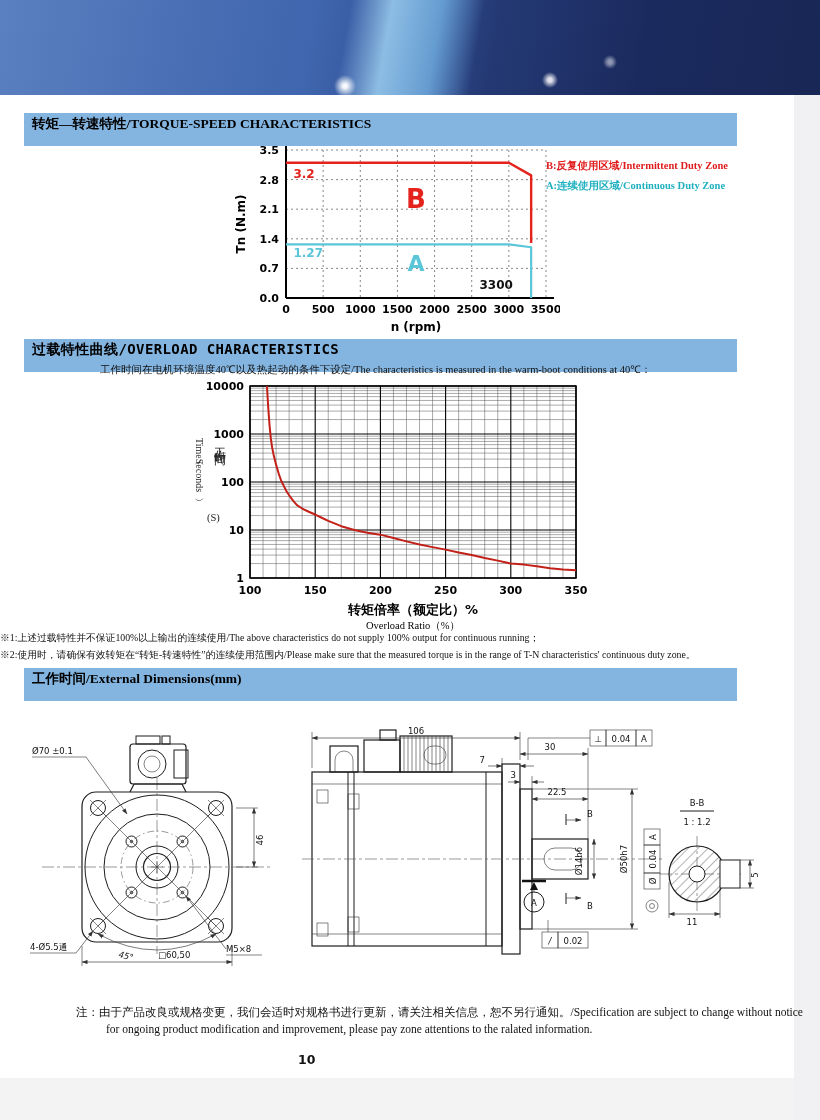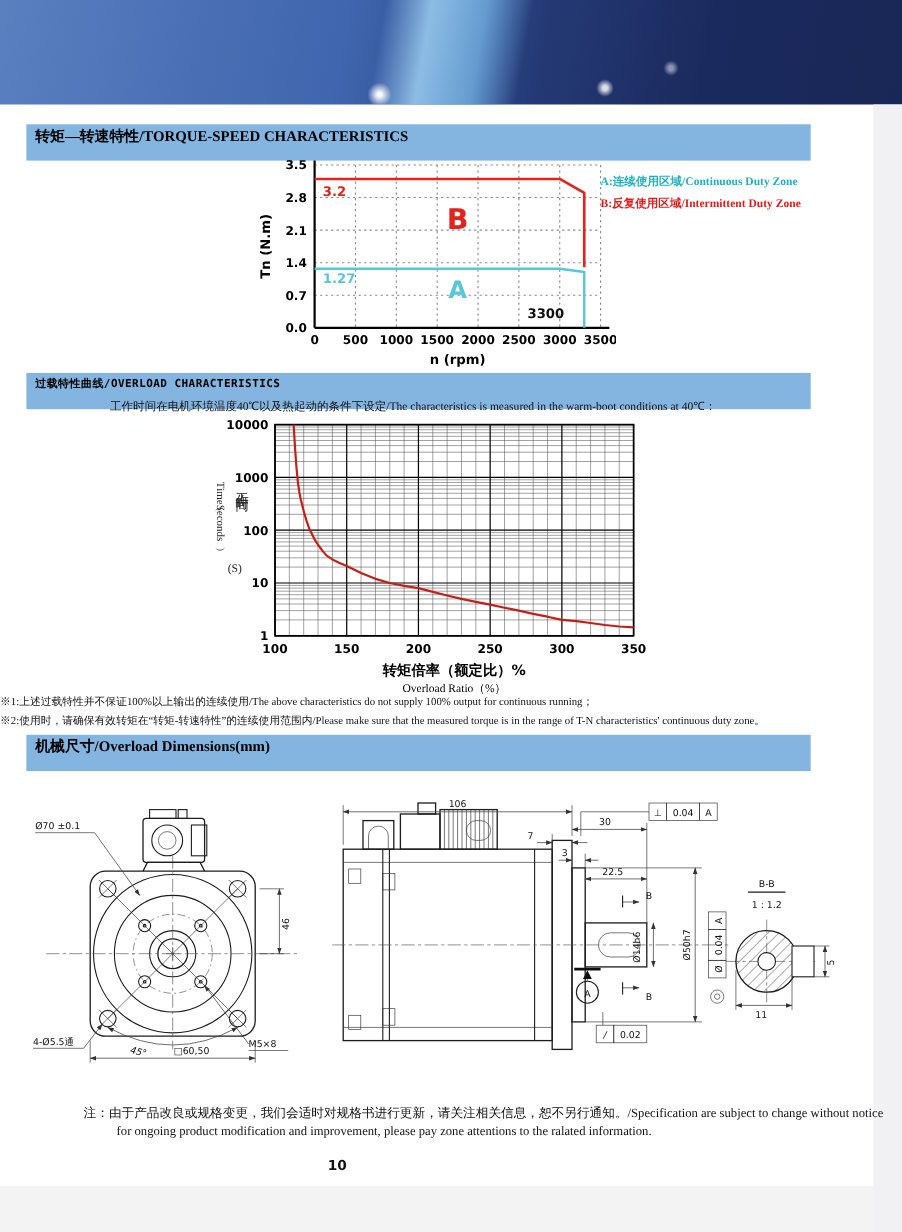--- a/index.html
+++ b/index.html
@@ -15,21 +15,21 @@
       radial-gradient(circle at 610px 62px, rgba(255,255,255,.5) 0 2px, rgba(255,255,255,0) 7px),
       linear-gradient(100deg, rgba(255,255,255,0) 42%, rgba(150,200,235,.9) 47%, rgba(110,170,220,.85) 53%, rgba(255,255,255,0) 58%),
       linear-gradient(100deg,#5b80c0 0%,#4a6fb5 22%,#3f66ae 38%,#35549c 48%,#243974 60%,#1b2a5e 78%,#182755 100%);}
   .margin-right{position:absolute;left:794px;top:95px;width:26px;height:1025px;background:#f1f1f3;}
   .margin-bottom{position:absolute;left:0;top:1078px;width:794px;height:42px;background:#f3f3f4;}
 
   
   .bar{position:absolute;left:24px;width:713px;height:33px;line-height:21px;
        padding-left:8px;box-sizing:border-box;font-weight:bold;font-size:13.5px;color:#000;}
   .bar1{top:113px;font-family:"Liberation Serif",serif;}
-  .bar2{top:339px;font-family:"DejaVu Sans Mono",monospace;font-size:10px;letter-spacing:.4px;}
+  .bar2{top:339px;font-family:"DejaVu Sans Mono",monospace;font-size:14px;letter-spacing:.4px;}
   .bar3{top:668px;font-family:"Liberation Serif",serif;}
 
   .chart1{position:absolute;left:230px;top:140px;width:330px;height:196px;}
   .legend{position:absolute;left:546px;top:156px;width:260px;font-family:"Liberation Serif",serif;
           font-weight:bold;font-size:10.5px;line-height:20px;}
   .subtitle{position:absolute;left:100px;top:362px;width:660px;font-size:10.5px;font-family:"Liberation Serif",serif;}
   .chart2{position:absolute;left:178px;top:380px;width:470px;height:256px;}
   .y2-en{position:absolute;left:14px;top:58px;font-size:10px;writing-mode:vertical-rl;
          font-family:"Liberation Serif",serif;color:#222;}
   .y2-zh{position:absolute;left:33px;top:58px;font-size:12px;writing-mode:vertical-rl;
@@ -99,22 +99,22 @@
         <text x="63.42857142857143" y="37.908571428571435" font-family="&quot;DejaVu Sans&quot;,sans-serif" text-anchor="start" fill="#e3231c" font-size="12" font-weight="bold">3.2</text>
         <text x="63.42857142857143" y="116.98285714285714" font-family="&quot;DejaVu Sans&quot;,sans-serif" text-anchor="start" fill="#5ac6d8" font-size="12" font-weight="bold">1.27</text>
         <text x="186" y="68.35428571428571" font-family="&quot;DejaVu Sans&quot;,sans-serif" text-anchor="middle" fill="#e3231c" font-size="26" font-weight="bold">B</text>
         <text x="186" y="130.93714285714287" font-family="&quot;DejaVu Sans&quot;,sans-serif" text-anchor="middle" fill="#5ac6d8" font-size="22" font-weight="bold">A</text>
         <text x="266.2285714285714" y="148.69714285714286" font-family="&quot;DejaVu Sans&quot;,sans-serif" text-anchor="middle" fill="#111111" font-size="12" font-weight="bold">3300</text>
         <text x="15" y="84" font-family="&quot;DejaVu Sans&quot;,sans-serif" text-anchor="middle" font-size="12" font-weight="bold" transform="rotate(-90 15 84)">Tn (N.m)</text>
         <text x="186" y="191" font-family="&quot;DejaVu Sans&quot;,sans-serif" text-anchor="middle" font-size="12" font-weight="bold">n (rpm)</text>
       </svg>
   </div>
   <div class="legend">
+    <div style="color: rgb(224, 27, 27);">B:反复使用区域/Intermittent Duty Zone</div>
     <div style="color: rgb(31, 176, 192);">A:连续使用区域/Continuous Duty Zone</div>
-    <div style="color: rgb(224, 27, 27);">B:反复使用区域/Intermittent Duty Zone</div>
   </div>
 
   <div class="bar bar2" style="background: rgb(132, 181, 224);">过载特性曲线/OVERLOAD CHARACTERISTICS</div>
   <div class="subtitle">工作时间在电机环境温度40℃以及热起动的条件下设定/The characteristics is measured in the warm-boot conditions at 40℃：</div>
 
   <div class="chart2">
     <span class="y2-en">Time（Seconds）</span>
     <span class="y2-zh">工作时间</span>
     <span class="y2-s">(S)</span>
     <svg id="chart2" width="410" height="256">
@@ -195,21 +195,21 @@
         <text x="398" y="214" font-family="&quot;DejaVu Sans&quot;,sans-serif" text-anchor="middle" font-size="11" font-weight="bold">350</text>
         <polyline points="88.952,6 90.256,27.884733871186768 91.56,45.547619565327295 92.864,58.6516806243867 94.168,67.63183950552965 95.472,74.17038736239311 98.08,84.63706387115553 100.688,93.5476195653273 103.29599999999999,100.98291364464296 105.904,106.1369350855816 108.512,111.30336124877343 111.12,115.23475825916212 115.03200000000001,120.5863748774527 118.94399999999999,125.1113308858614 124.16,128.53641449557347 130.68,131.74986039784292 137.2,134.53347385277186 143.72,137.74691975504132 150.24,140.86407848782602 163.28000000000003,146.199300189714 176.32,150 189.36,152.6648317367919 202.4,154.6516806243867 215.44,158.03957219010067 228.48,161.355456308979 241.52,164.4494397918711 254.56000000000003,167.114271528663 267.6,169.62889886272805 280.64,172.48901198197174 293.68,175.0981797734562 306.72,178.08127929740073 319.76,180.63706387115553 332.8,183.5505602081289 345.84,184.61982715426421 358.88,186.33417366305787 371.92,188.2022408325156 384.96,189.5476195653273 398,190.2543358927212" fill="none" stroke="#c22018" stroke-width="2" stroke-linejoin="round"></polyline>
         <text x="235" y="234" font-family="&quot;DejaVu Sans&quot;,sans-serif" text-anchor="middle" font-size="13" font-weight="bold">转矩倍率（额定比）%</text>
         <text x="235" y="249" font-family="&quot;Liberation Serif&quot;,serif" text-anchor="middle" font-size="10.5">Overload Ratio（%）</text>
       </svg>
   </div>
 
   <div class="note note1">※1:上述过载特性并不保证100%以上输出的连续使用/The above characteristics do not supply 100% output for continuous running；</div>
   <div class="note note2">※2:使用时，请确保有效转矩在“转矩-转速特性”的连续使用范围内/Please make sure that the measured torque is in the range of T-N characteristics' continuous duty zone。</div>
 
-  <div class="bar bar3" style="background: rgb(132, 181, 224);">机械尺寸/Overload Dimensions(mm)</div>
+  <div class="bar bar3" style="background: rgb(132, 181, 224);">工作时间/External Dimensions(mm)</div>
 
   <svg class="mech" width="760" height="302" viewBox="0 0 760 302">
     <defs>
       <marker id="ae" viewBox="0 0 10 8" markerWidth="9" markerHeight="7" refX="9" refY="4" orient="auto-start-reverse">
         <path d="M0,0.6L9.5,4L0,7.4z" fill="#333"></path>
       </marker>
       <pattern id="hp" width="7" height="7" patternUnits="userSpaceOnUse" patternTransform="rotate(45 0 0)">
         <line x1="0" y1="0" x2="0" y2="7" stroke="#666" stroke-width="1"></line>
       </pattern>
     </defs>

